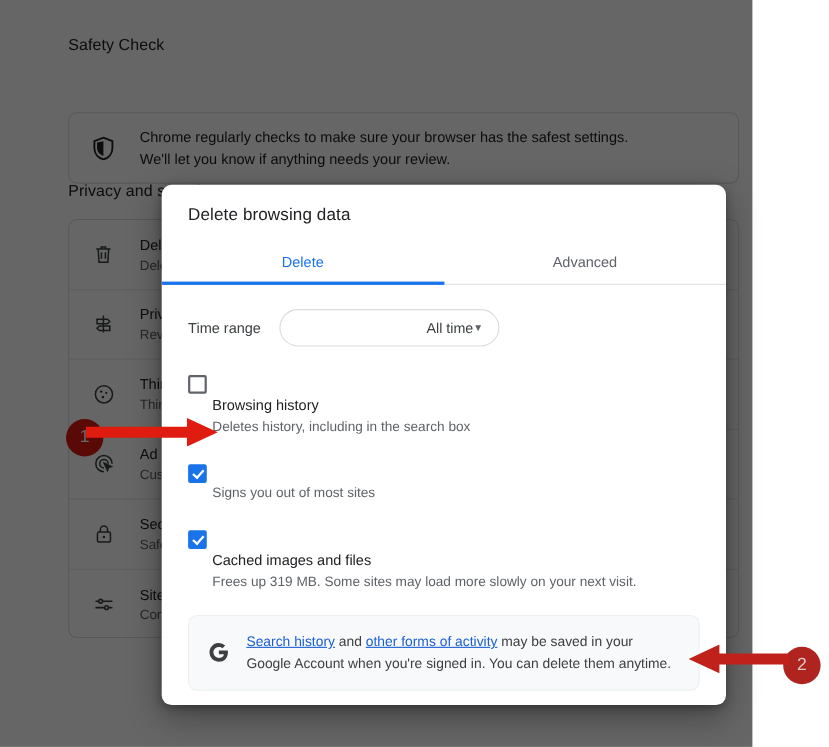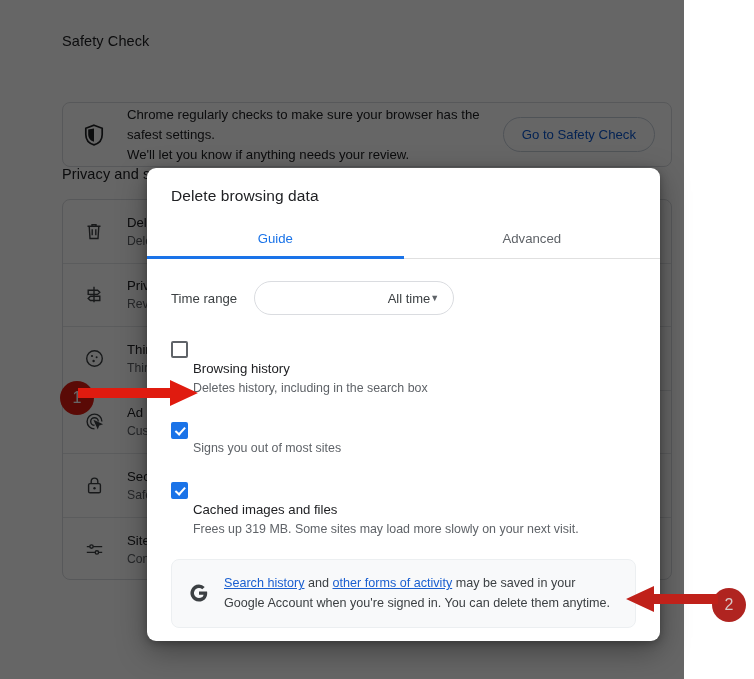--- a/index.html
+++ b/index.html
@@ -250,21 +250,20 @@
       <div class="safety-icon">
         <svg width="20" height="22" viewBox="0 0 20 22" fill="none">
           <path d="M10 1.2 L18.2 4.3 V10.6 C18.2 15.7 14.8 19.6 10 20.9 C5.2 19.6 1.8 15.7 1.8 10.6 V4.3 Z" stroke="currentColor" stroke-width="1.7" fill="none"></path>
           <path d="M10 4.4 V17.8 C6.4 16.6 4.2 13.7 4.2 10.4 V5.6 Z" fill="currentColor"></path>
         </svg>
       </div>
       <div class="safety-text">
         <div>Chrome regularly checks to make sure your browser has the safest settings.</div>
         <div>We'll let you know if anything needs your review.</div>
       </div>
-      <button class="safety-btn">Go to Safety Check</button>
     </div>
 
     <div class="section-title privacy">Privacy and security</div>
 
     <div class="card privacy-card">
 
       <div class="prow">
         <div class="prow-icon">
           <svg width="18" height="19" viewBox="0 0 18 19" fill="none" stroke="currentColor" stroke-width="1.4">
             <path d="M2.5 4.3h13M7 4.3V2.6h4v1.7M4.2 4.3l.8 12.2h8l.8-12.2M7.2 7.3v6M10.8 7.3v6"></path>
@@ -354,21 +353,21 @@
     </div>
   </div>
 
   <div class="scrim"></div>
 
   <div class="dialog">
 
     <div class="dlg-title">Delete browsing data</div>
 
     <div class="tabs">
-      <button class="tab active">Guide</button>
+      <button class="tab active">Delete</button>
       <button class="tab">Advanced</button>
     </div>
 
     <div class="dlg-body">
 
       <div class="timerange-row">
         <span class="timerange-label">Time range</span>
         <div class="select-wrap">
           <span class="select-value">All time</span>
           <span class="select-caret">▼</span>

